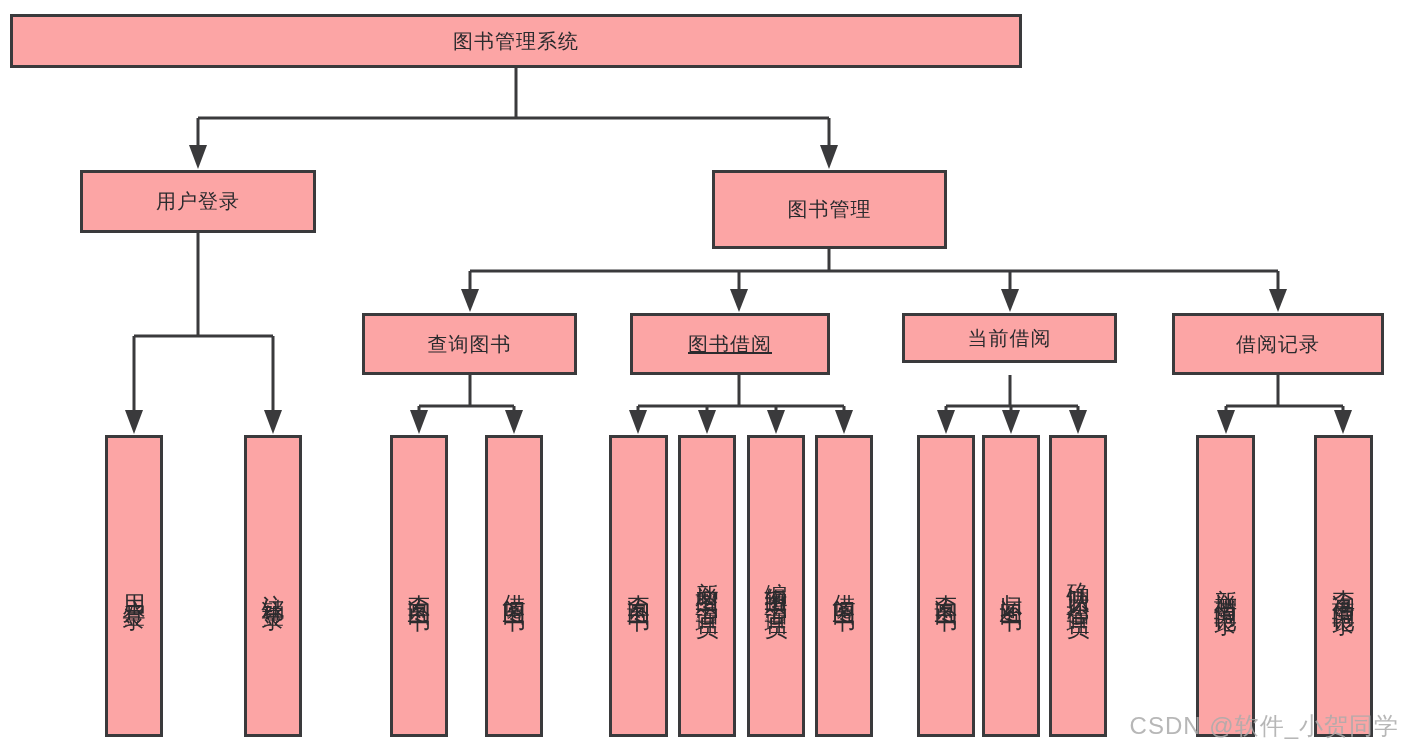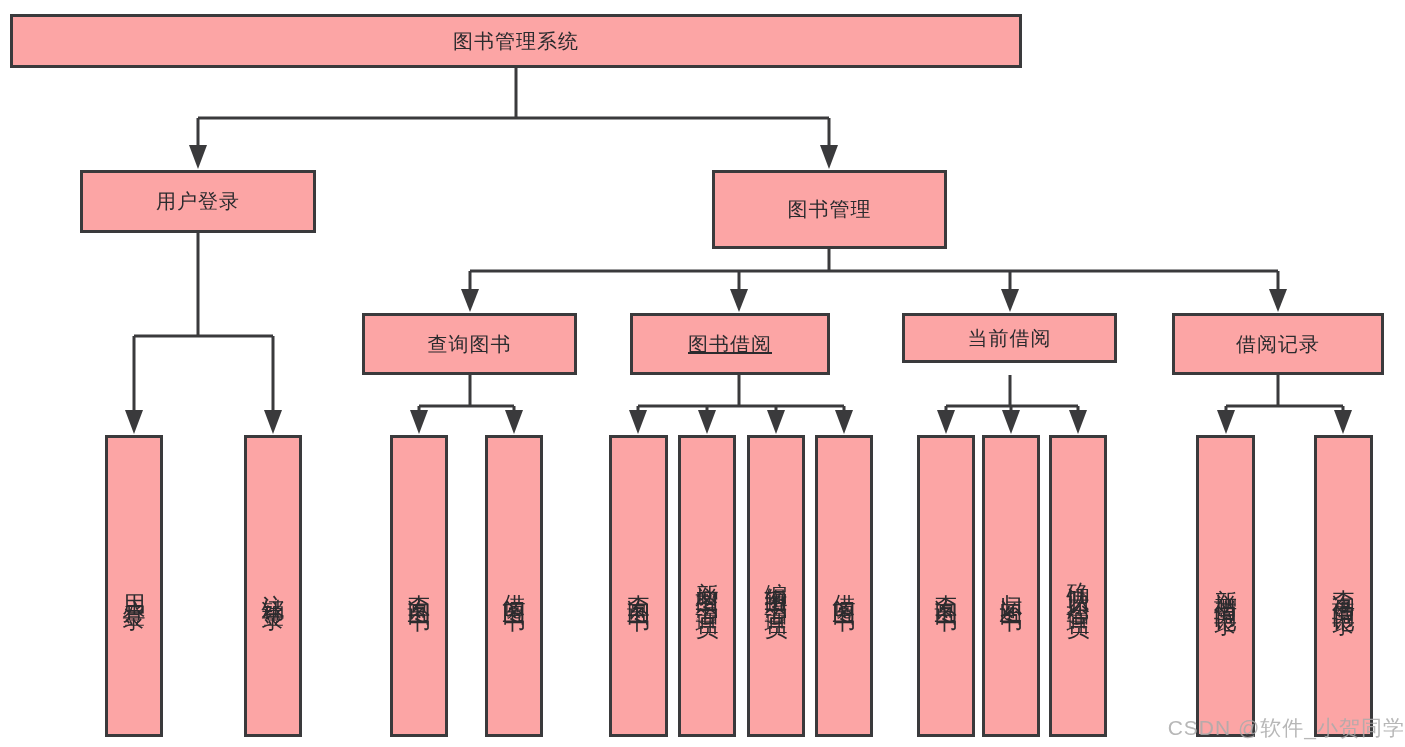--- a/index.html
+++ b/index.html
@@ -49,23 +49,23 @@
   .vbox{
     writing-mode:vertical-rl;
     text-orientation:mixed;
     font-size:23px;
     letter-spacing:5px;
     line-height:1;
     padding:6px 0;
   }
   .watermark{
     position:absolute;
-    right:0;
+    right:6px;
     bottom:5px;
-    font-size:21px;
+    font-size:24px;
     color:rgba(170,170,170,0.85);
     letter-spacing:1px;
     z-index:5;
     white-space:nowrap;
   }
 </style>
 </head>
 <body>
 
 <div class="canvas">

